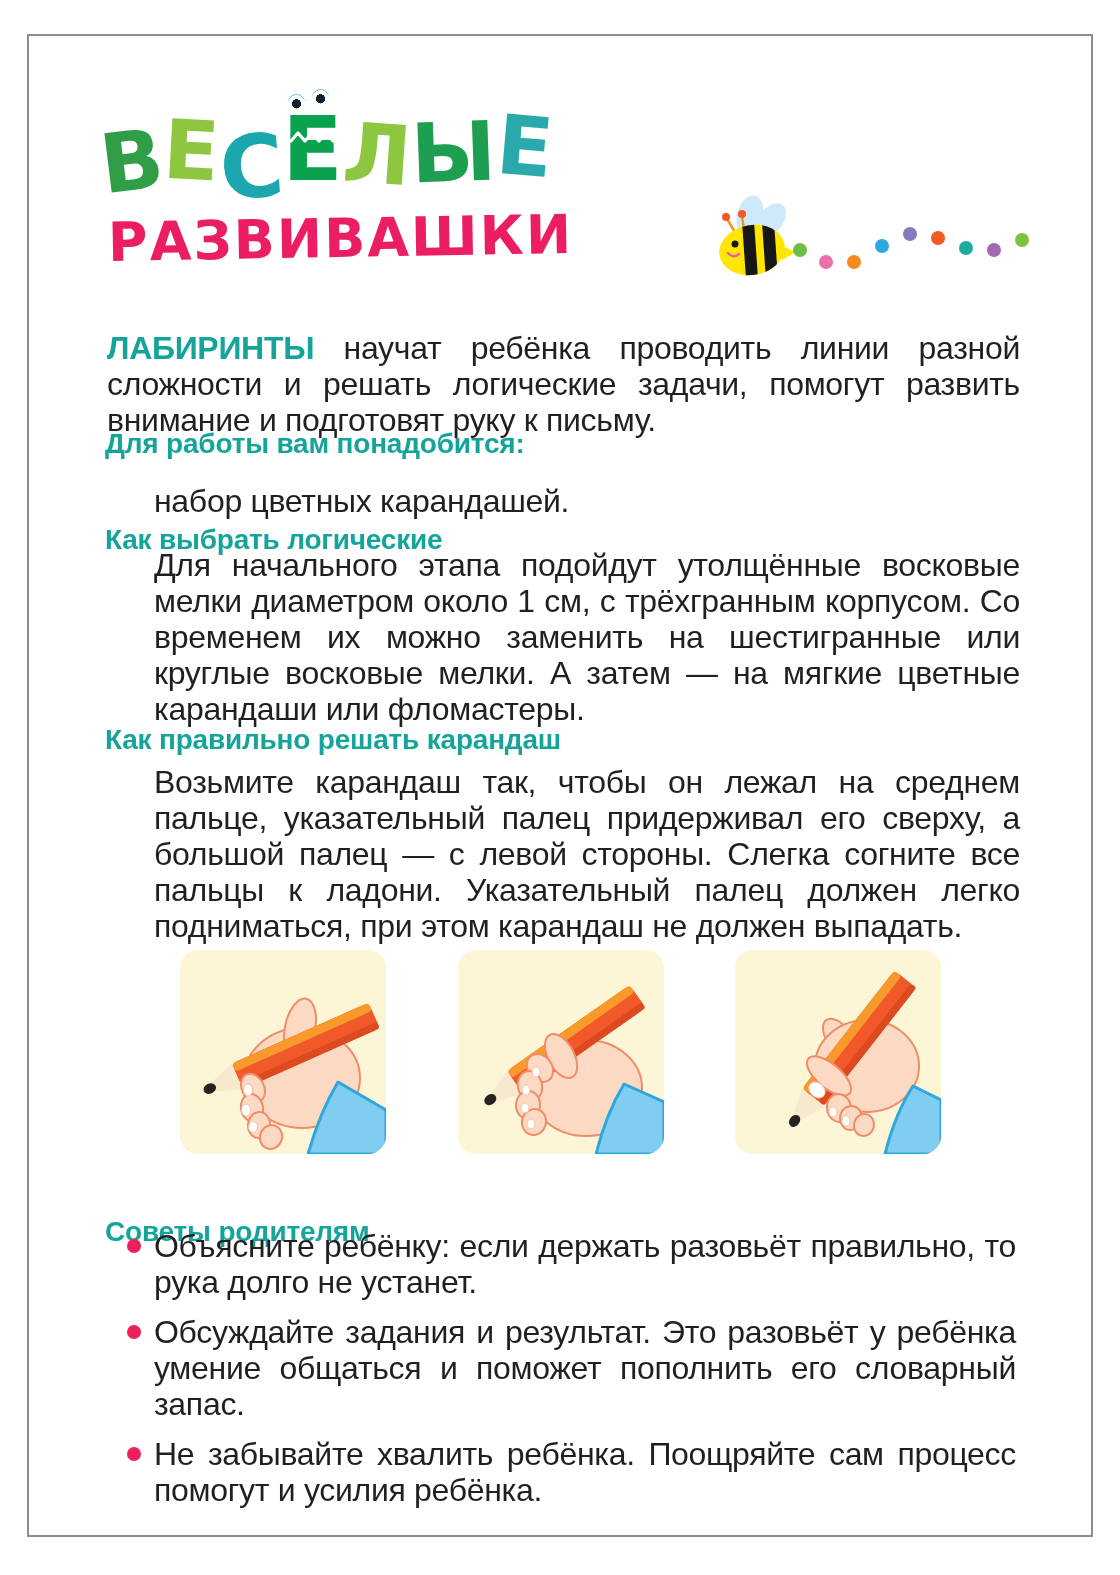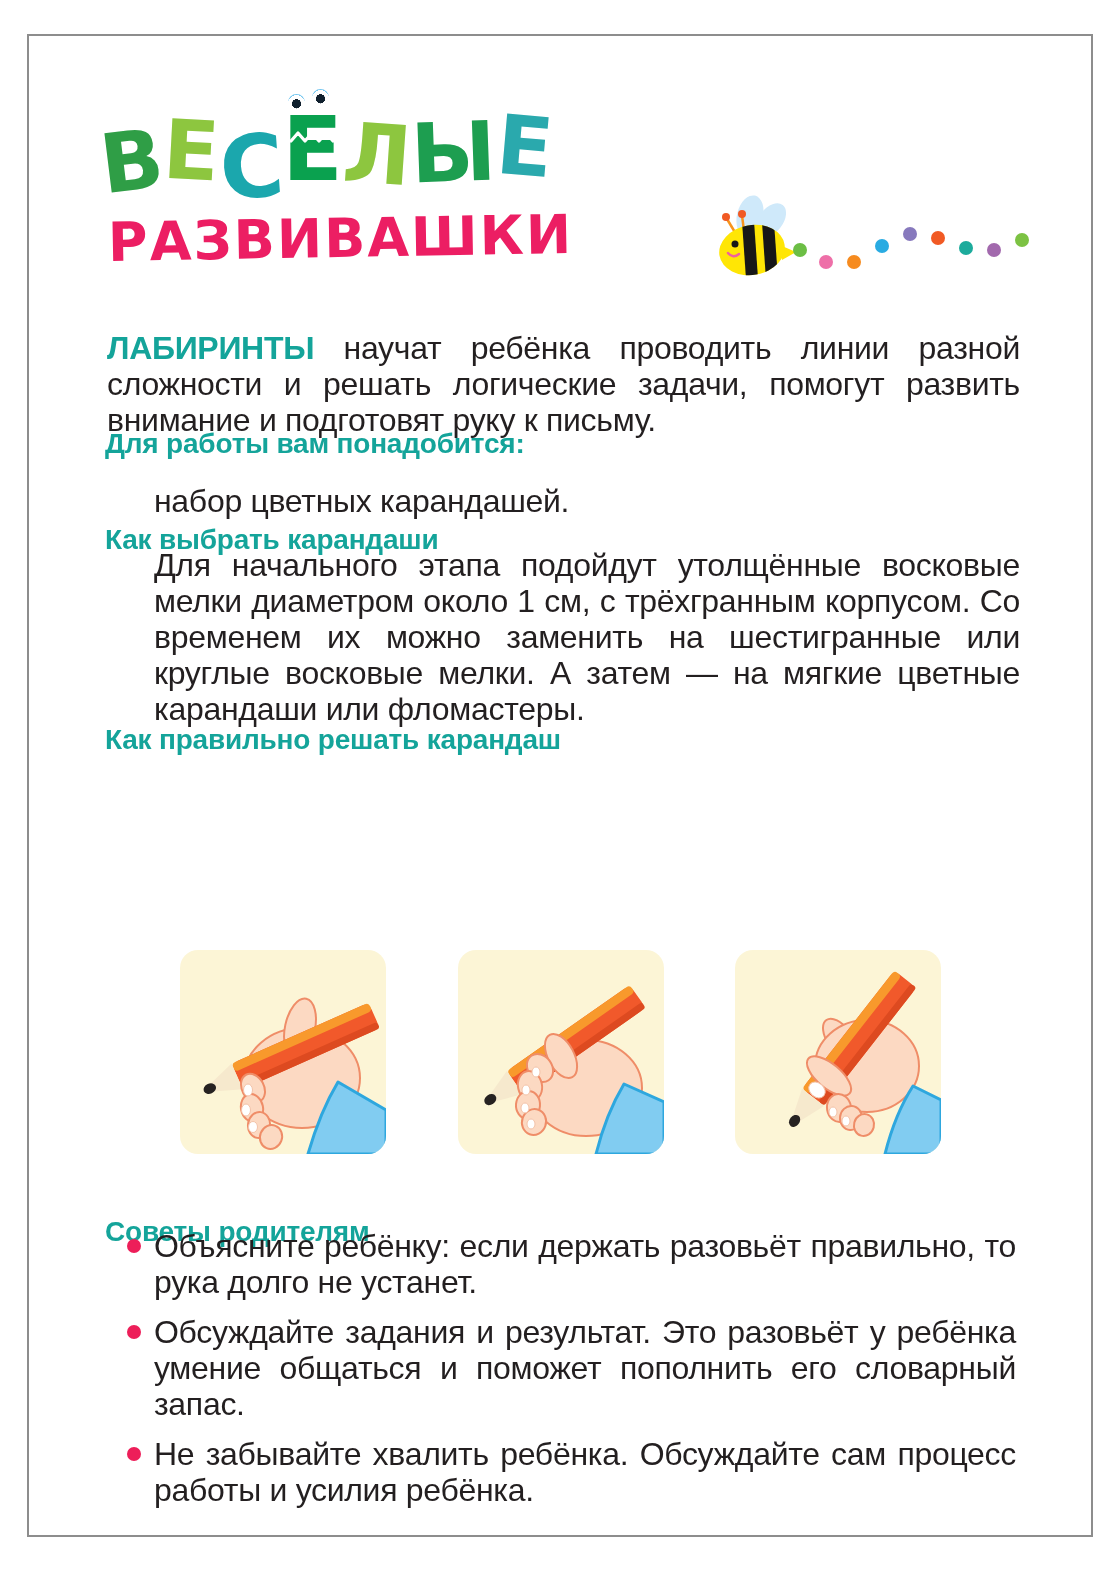--- a/index.html
+++ b/index.html
@@ -122,24 +122,25 @@
     <span style="background-color: rgb(28, 171, 156);"></span>
     <span style="background-color: rgb(162, 105, 173);"></span>
     <span style="background-color: rgb(124, 194, 67);"></span>
   </div>
 
   <p class="body-text just intro"><span class="lead">ЛАБИРИНТЫ</span> <span>научат ребёнка проводить линии разной сложности и решать логические задачи, помогут развить внимание и подготовят руку к письму.</span></p>
 
   <h2 class="sec-h h-materials">Для работы вам понадобится:</h2>
   <p class="body-text sec-b b-materials">набор цветных карандашей.</p>
 
-  <h2 class="sec-h h-choose">Как выбрать карандаши</h2>
+  <h2 class="sec-h h-choose">Как выбрать логические</h2>
   <p class="body-text just sec-b b-choose">Для начального этапа подойдут утолщённые восковые мелки диаметром около 1 см, с трёхгранным корпусом. Со временем их можно заменить на шестигранные или круглые восковые мелки. А затем — на мягкие цветные карандаши или фломастеры.</p>
 
   <h2 class="sec-h h-hold">Как правильно решать карандаш</h2>
+  <p class="body-text just sec-b b-hold">Возьмите карандаш так, чтобы он лежал на среднем пальце, указательный палец придерживал его сверху, а большой палец — с левой стороны. Слегка согните все пальцы к ладони. Указательный палец должен легко подниматься, при этом карандаш не должен выпадать.</p>
 
   <div class="card card1">
     <svg width="206" height="204" viewBox="0 0 206 204">
       <ellipse cx="122" cy="128" rx="58" ry="50" fill="#fcd9c2" stroke="#ef8d68" stroke-width="2"></ellipse>
       <ellipse cx="120" cy="78" rx="15" ry="30" fill="#fcd9c2" stroke="#ef8d68" stroke-width="2" transform="rotate(12 120 78)"></ellipse>
       <g transform="translate(112,102) rotate(-24)">
         <rect x="-60" y="-14" width="150" height="28" rx="7" fill="#f1592b"></rect>
         <rect x="-60" y="-14" width="150" height="9" rx="4" fill="#f8992c"></rect>
         <rect x="-60" y="7" width="150" height="7" rx="3" fill="#dd4a20"></rect>
         <polygon points="-60,-14 -88,-4 -92,0 -88,4 -60,14" fill="#f6e9cd"></polygon>
@@ -206,16 +207,16 @@
     <li class="body-text just">
       <span class="tip-dot"></span>
       <span>Объясните ребёнку: если держать разовьёт правильно, то рука долго не устанет.</span>
     </li>
     <li class="body-text just">
       <span class="tip-dot"></span>
       <span>Обсуждайте задания и результат. Это разовьёт у ребёнка умение общаться и поможет пополнить его словарный запас.</span>
     </li>
     <li class="body-text just">
       <span class="tip-dot"></span>
-      <span>Не забывайте хвалить ребёнка. Обсуждайте сам процесс работы и усилия ребёнка.</span>
+      <span>Не забывайте хвалить ребёнка. Поощряйте сам процесс помогут и усилия ребёнка.</span>
     </li>
   </ul>
 </div>
 
 </body></html>

